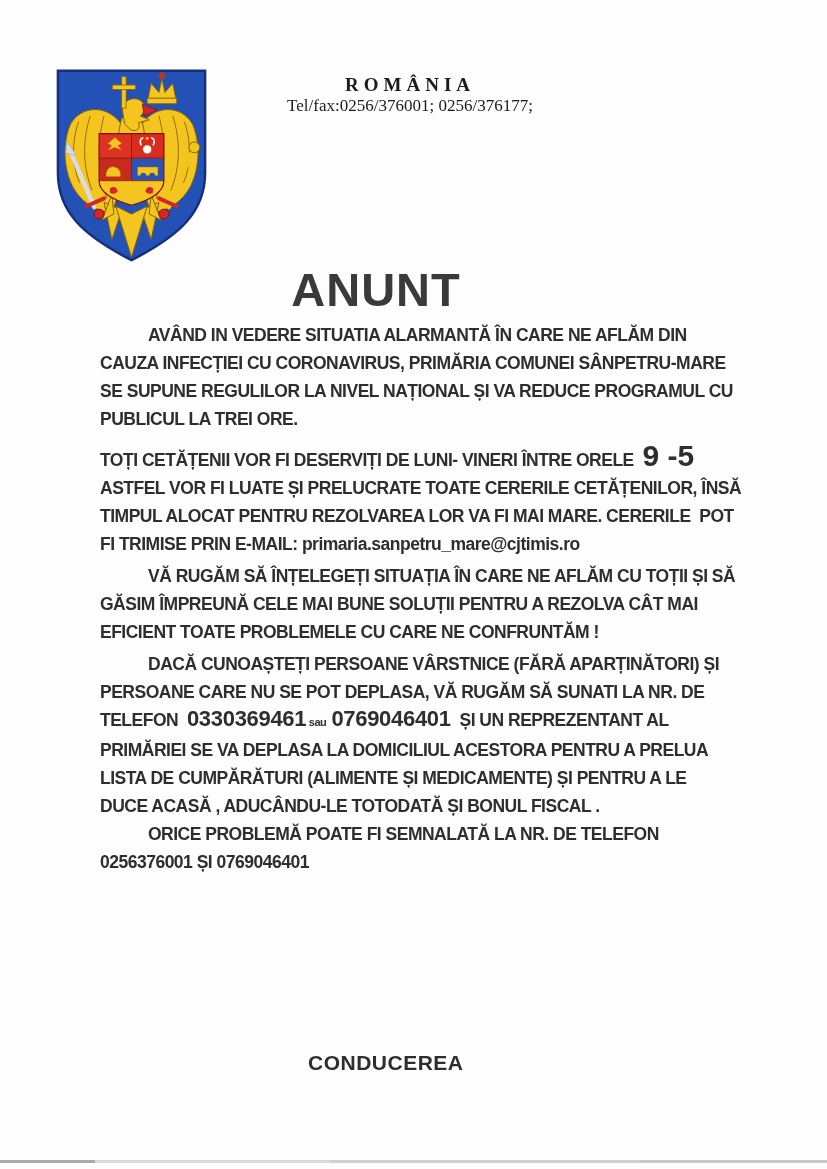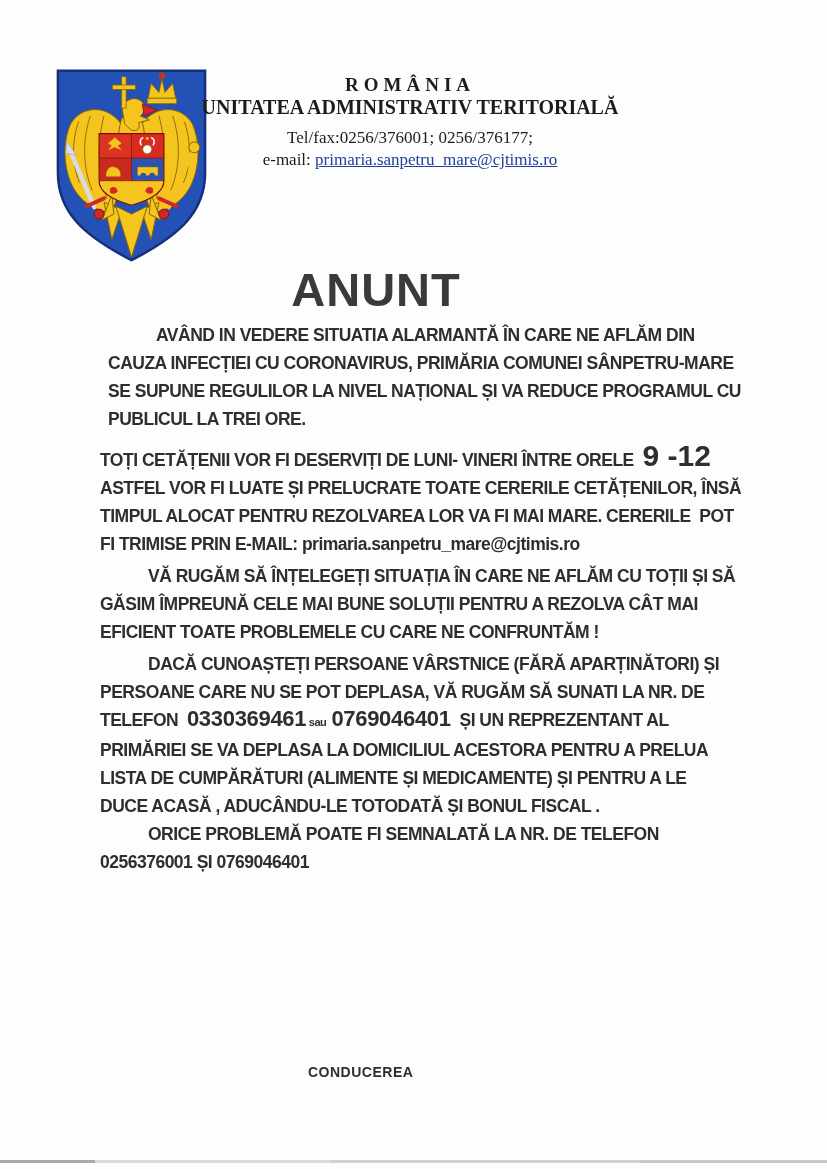--- a/index.html
+++ b/index.html
@@ -30,28 +30,28 @@
   }
 
   
   .content {
     position:absolute; left:100px; top:321px; width:710px;
     color:var(--ink, #2e2e2e); font-weight:bold;
     font-size:17.5px; line-height:28px; letter-spacing:-0.5px;
   }
   .para { margin:0; white-space:pre; }
   .indent { text-indent:48px; }
-  .mb8 { margin-bottom:8px;margin-left:8px; } .mb4 { margin-bottom:4px; } .mb0 { margin-bottom:0; }
+  .mb8 { margin-bottom:8px; } .mb4 { margin-bottom:4px; } .mb0 { margin-bottom:0; }
   .big-hours { font-size:30px; line-height:1; letter-spacing:0; }
   .big-phone { font-size:22px; line-height:1; letter-spacing:-0.3px; }
   .conj { font-size:11px; }
 
   .signature {
     position:absolute; left:308px; top:1051px;
-    font-size:14px; font-weight:bold; letter-spacing:0.5px; color:var(--ink, #2e2e2e);margin-top:13px;
+    font-size:21px; font-weight:bold; letter-spacing:0.5px; color:var(--ink, #2e2e2e);
   }
 
   
   .scan-edge {
     position:absolute; left:0; top:1160px; width:827px; height:3px; opacity:0.75;
     background:linear-gradient(to right, #8d8d8d 0 95px, #cfcfcf 95px 330px,
                #c2c2c2 330px 640px, #b5b5b5 640px 827px);
   }
 </style>
 </head>
@@ -121,33 +121,31 @@
       <circle cx="101" cy="111" r="3" fill="#2d52b4"></circle>
       <path d="M58,124 Q64,120 66,127 Q62,131 58,128 Z" fill="#d32727"></path>
       <path d="M102,124 Q96,120 94,127 Q98,131 102,128 Z" fill="#d32727"></path>
     </g>
     <path d="M47,68 H113 V116 C113,128 98,136 80,141 C62,136 47,128 47,116 Z" fill="none" stroke="#7a1010" stroke-width="1.2"></path>
     <path d="M80,68 V116 M47,93 H113 M47,116 H113" stroke="#7a1010" stroke-width="0.8" fill="none"></path>
   </svg>
 
   <div class="header-text">
     <div class="h-country">ROMÂNIA</div>
-    <div class="h-entity">UNITATEA ADMINISTRATIV TERITORIALĂ</div>
     <div class="h-phone">Tel/fax:0256/376001; 0256/376177;</div>
-    <div class="h-email"><span>e-mail: </span><span class="link">primaria.sanpetru_mare@cjtimis.ro</span></div>
   </div>
 
   <div class="title">ANUNT</div>
 
   <div class="content">
     <p class="para indent mb8">AVÂND IN VEDERE SITUATIA ALARMANTĂ ÎN CARE NE AFLĂM DIN
 CAUZA INFECȚIEI CU CORONAVIRUS, PRIMĂRIA COMUNEI SÂNPETRU-MARE
 SE SUPUNE REGULILOR LA NIVEL NAȚIONAL ȘI VA REDUCE PROGRAMUL CU
 PUBLICUL LA TREI ORE.</p>
-    <p class="para mb4"><span>TOȚI CETĂȚENII VOR FI DESERVIȚI DE LUNI- VINERI ÎNTRE ORELE  </span><span class="big-hours">9 -12</span><span>
+    <p class="para mb4"><span>TOȚI CETĂȚENII VOR FI DESERVIȚI DE LUNI- VINERI ÎNTRE ORELE  </span><span class="big-hours">9 -5</span><span>
 ASTFEL VOR FI LUATE ȘI PRELUCRATE TOATE CERERILE CETĂȚENILOR, ÎNSĂ
 TIMPUL ALOCAT PENTRU REZOLVAREA LOR VA FI MAI MARE. CERERILE  POT
 FI TRIMISE PRIN E-MAIL: </span><span>primaria.sanpetru_mare@cjtimis.ro</span></p>
     <p class="para indent mb4">VĂ RUGĂM SĂ ÎNȚELEGEȚI SITUAȚIA ÎN CARE NE AFLĂM CU TOȚII ȘI SĂ
 GĂSIM ÎMPREUNĂ CELE MAI BUNE SOLUȚII PENTRU A REZOLVA CÂT MAI
 EFICIENT TOATE PROBLEMELE CU CARE NE CONFRUNTĂM !</p>
     <p class="para indent mb0"><span>DACĂ CUNOAȘTEȚI PERSOANE VÂRSTNICE (FĂRĂ APARȚINĂTORI) ȘI
 PERSOANE CARE NU SE POT DEPLASA, VĂ RUGĂM SĂ SUNATI LA NR. DE
 TELEFON  </span><span class="big-phone">0330369461</span><span class="conj"> sau  </span><span class="big-phone">0769046401</span><span>  ȘI UN REPREZENTANT AL
 PRIMĂRIEI SE VA DEPLASA LA DOMICILIUL ACESTORA PENTRU A PRELUA

